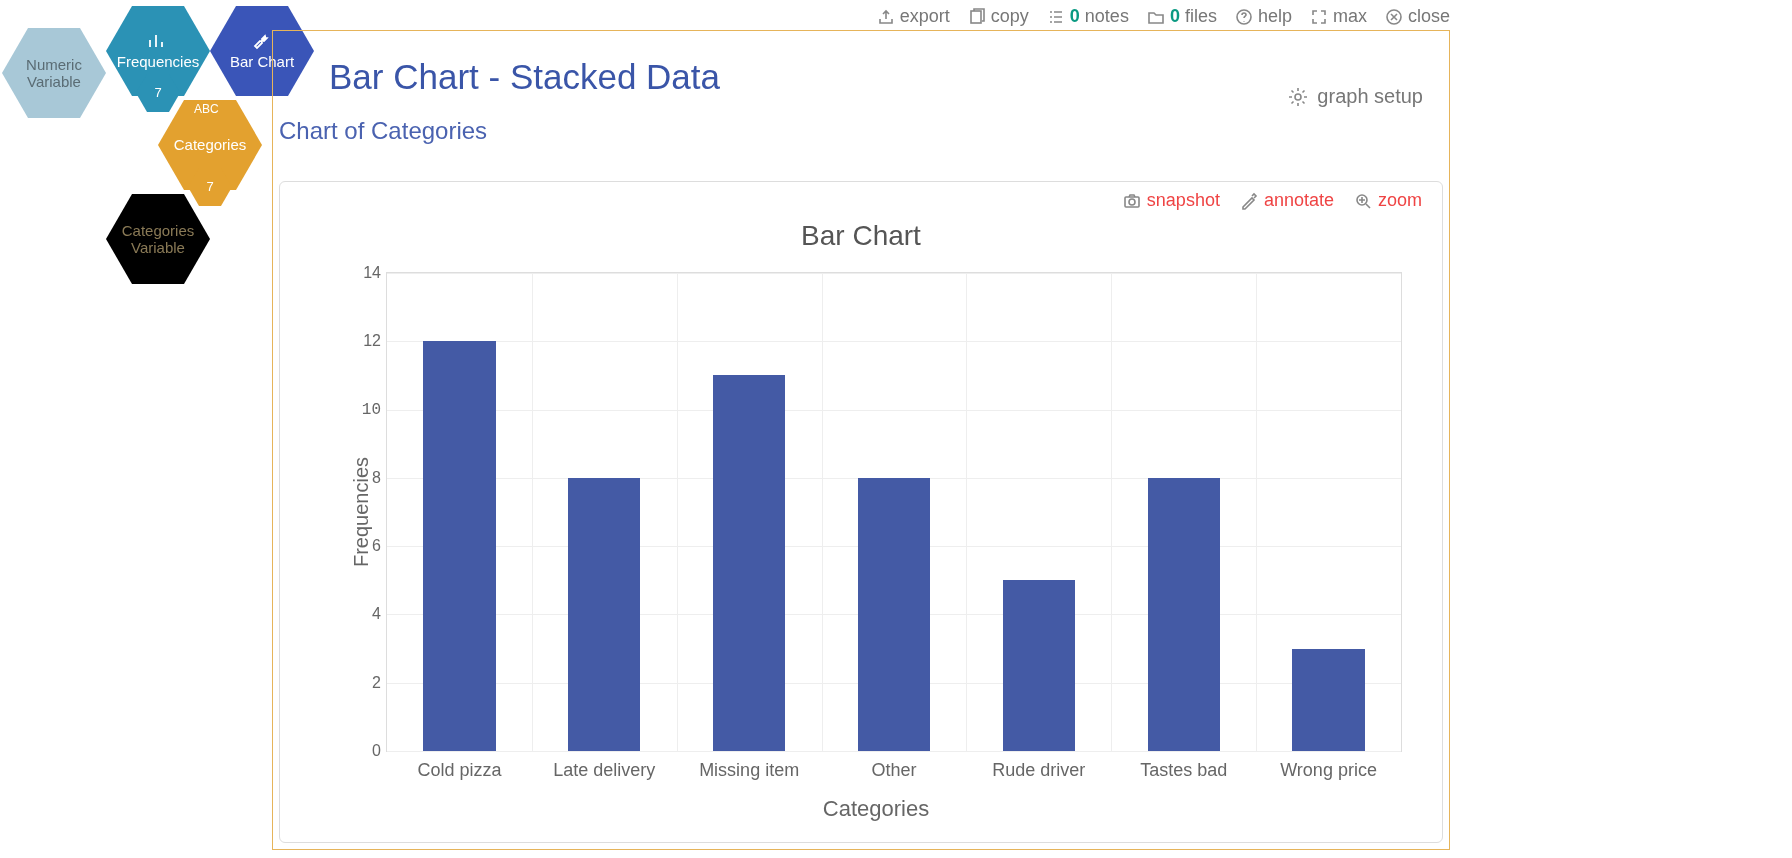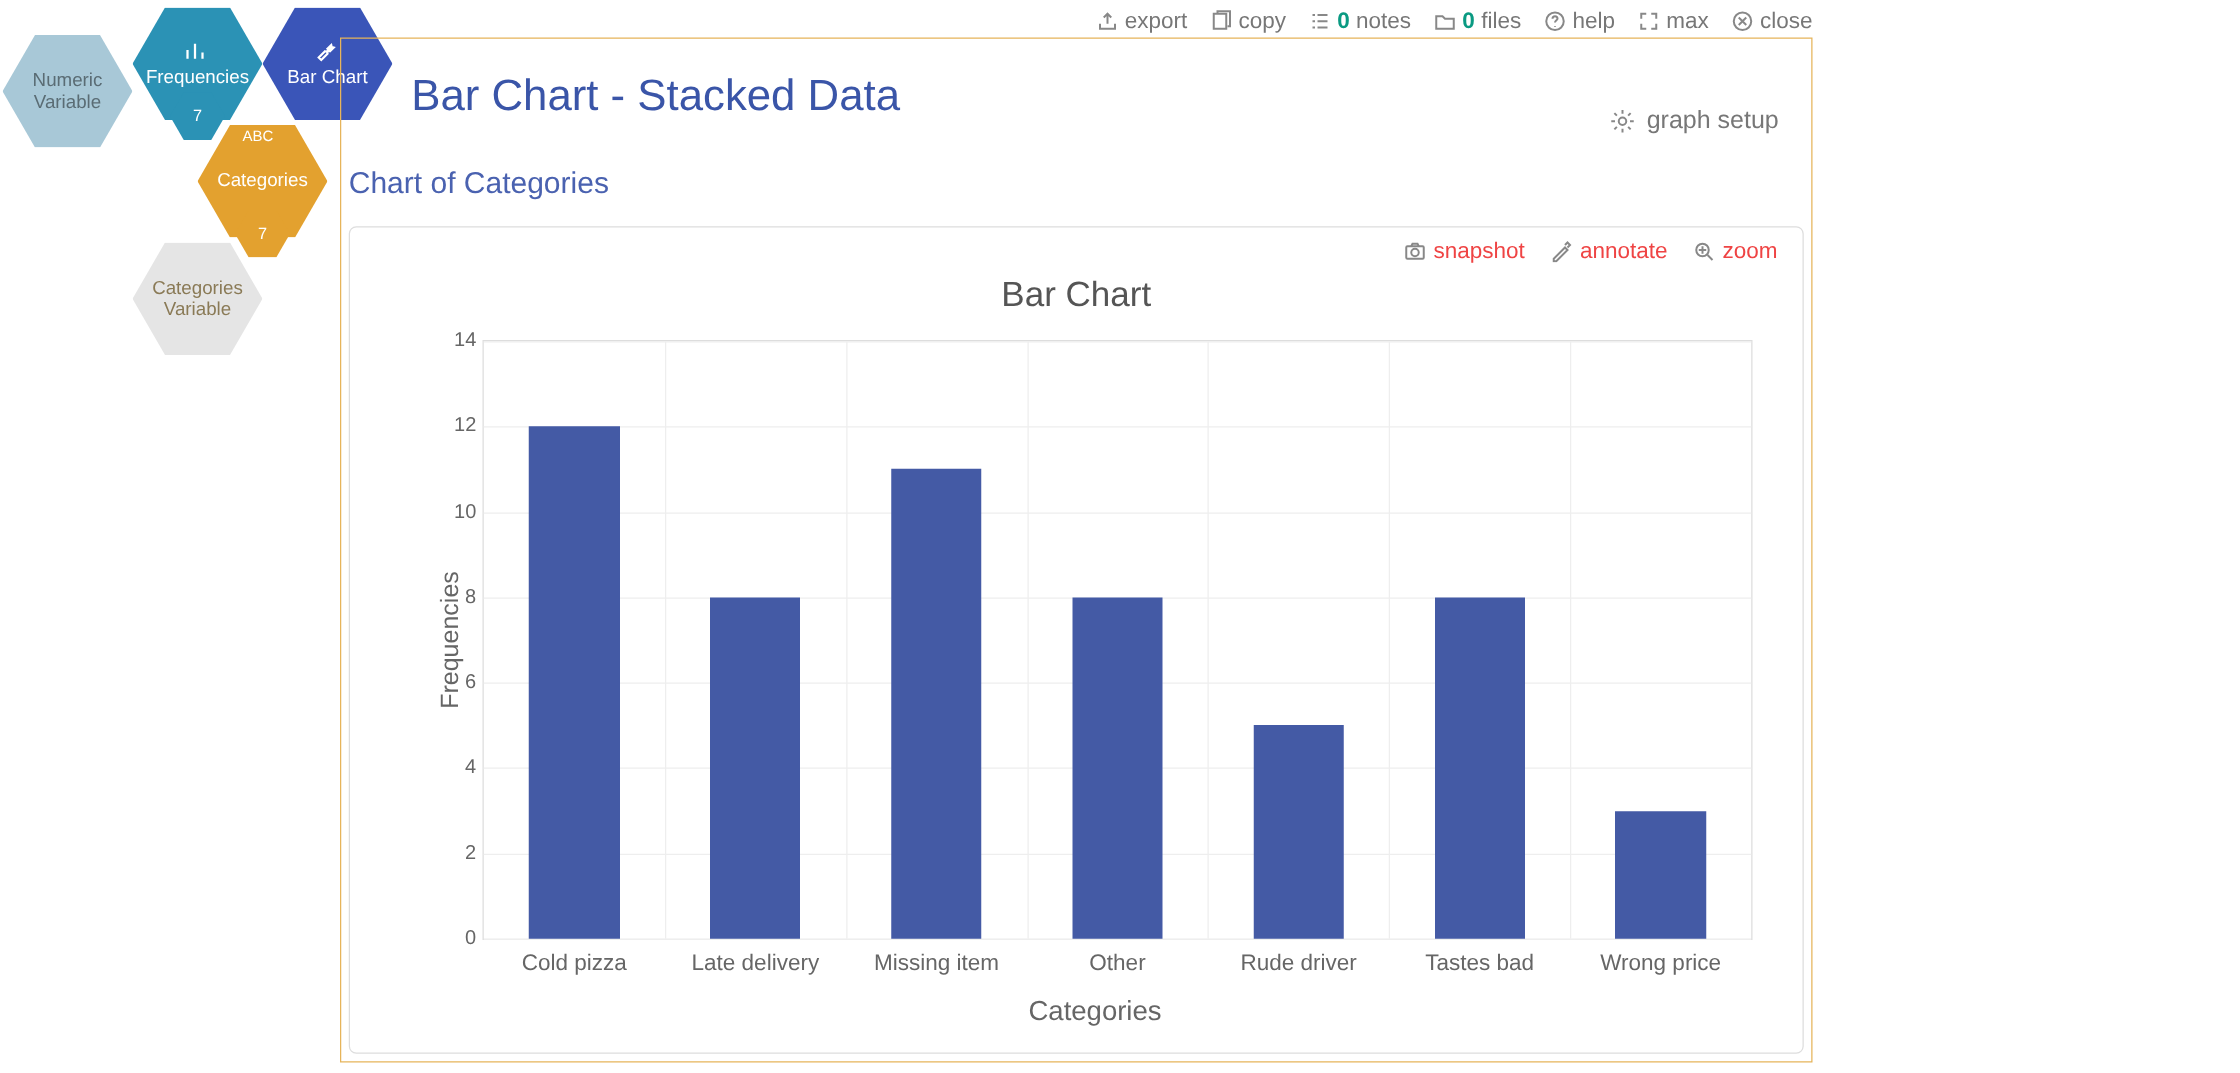--- a/index.html
+++ b/index.html
@@ -14,29 +14,29 @@
 .hex{position:absolute;width:104px;height:90px;clip-path:polygon(25% 0,75% 0,100% 50%,75% 100%,25% 100%,0 50%);display:flex;align-items:center;justify-content:center;text-align:center;font-size:15px;line-height:1.15;color:#fff;cursor:pointer}
 .hex.small{width:44px;height:38px;font-size:13px}
 .hex .stack{display:flex;flex-direction:column;align-items:center;gap:3px}
 .hex svg{width:22px;height:18px;stroke:#fff;fill:none;stroke-width:1.8}
 #hx-numvar{left:0;top:28px;background:#a8c8d7;color:#5a6c74}
 #hx-freq  {left:104px;top:6px;background:#2b92b5}
 #hx-freq7 {left:134px;top:74px;background:#2b92b5}
 #hx-bar   {left:208px;top:6px;background:#3a55b8}
 #hx-cats  {left:156px;top:100px;background:#e3a12f}
 #hx-cats7 {left:186px;top:168px;background:#e3a12f}
-#hx-catsvar{left:104px;top:194px;background:#e5e5e5;color:#8a7a56}
+#hx-catsvar{left:104px;top:194px;background:#000000;color:#8a7a56}
 #hx-abc{position:absolute;left:192px;top:102px;font-size:12px;color:#fff}
 
 .panel{position:absolute;left:272px;top:30px;right:22px;bottom:8px;border:1px solid #e6b45a}
 .panel .title{font-size:35px;color:#3a55a8;margin:26px 0 4px 56px;font-weight:400}
 .panel .meta{font-size:18px;color:#7a7a7a;margin:4px 0 0 56px}
 .panel .gs{position:absolute;top:54px;right:26px;display:flex;align-items:center;gap:8px;font-size:20px;color:#777;cursor:pointer}
 .panel .gs svg{width:22px;height:22px;stroke:#888;fill:none;stroke-width:1.6}
-.subtitle{font-size:24px;color:#4a62b0;margin:36px 0 4px 6px}
+.subtitle{font-size:24px;color:#4a62b0;margin:20px 0 4px 6px}
 
 .card{position:absolute;left:6px;right:6px;top:150px;bottom:6px;border:1px solid #ddd;border-radius:6px;background:#fff}
 .card .tools{position:absolute;top:8px;right:20px;display:flex;gap:20px;font-size:18px;color:#ef4444}
 .card .tools .ct{display:flex;align-items:center;gap:6px;cursor:pointer}
 .card .tools svg{width:18px;height:18px;stroke:#888;fill:none;stroke-width:1.6}
 .chart-title{text-align:center;font-size:28px;color:#555;margin-top:38px}
 .plot{position:absolute;left:70px;right:40px;top:90px;bottom:90px}
 .plot .ylab{position:absolute;left:-44px;top:50%;transform:translateY(-50%) rotate(-90deg);font-size:20px;color:#666;white-space:nowrap}
 .plot .xlab{position:absolute;left:0;right:0;bottom:-70px;text-align:center;font-size:22px;color:#666}
 .gridarea{position:absolute;left:36px;right:0;top:0;bottom:0;border:1px solid #ddd}
@@ -182,21 +182,21 @@
             <div class="tick" style="top: 100%;">0</div>
             <div class="hg" style="top: 85.7143%;"></div>
             <div class="tick" style="top: 85.7143%;">2</div>
             <div class="hg" style="top: 71.4286%;"></div>
             <div class="tick" style="top: 71.4286%;">4</div>
             <div class="hg" style="top: 57.1429%;"></div>
             <div class="tick" style="top: 57.1429%;">6</div>
             <div class="hg" style="top: 42.8571%;"></div>
             <div class="tick" style="top: 42.8571%;">8</div>
             <div class="hg" style="top: 28.5714%;"></div>
-            <div class="tick" style="top: 28.5714%;">10</div>
+            <div class="tick" style="top: 28.5714%; font-family: Liberation Mono, monospace;">10</div>
             <div class="hg" style="top: 14.2857%;"></div>
             <div class="tick" style="top: 14.2857%;">12</div>
             <div class="hg" style="top: 0%;"></div>
             <div class="tick" style="top: 0%;">14</div>
             <div class="vg" style="left: 14.2857%;"></div>
             <div class="bar" style="left: 3.57143%; width: 7.14286%; height: 85.7143%; background: rgb(68, 90, 165);"></div>
             <div class="catlab" style="left: 7.14286%;">Cold pizza</div>
             <div class="vg" style="left: 28.5714%;"></div>
             <div class="bar" style="left: 17.8571%; width: 7.14286%; height: 57.1429%; background: rgb(68, 90, 165);"></div>
             <div class="catlab" style="left: 21.4286%;">Late delivery</div>

